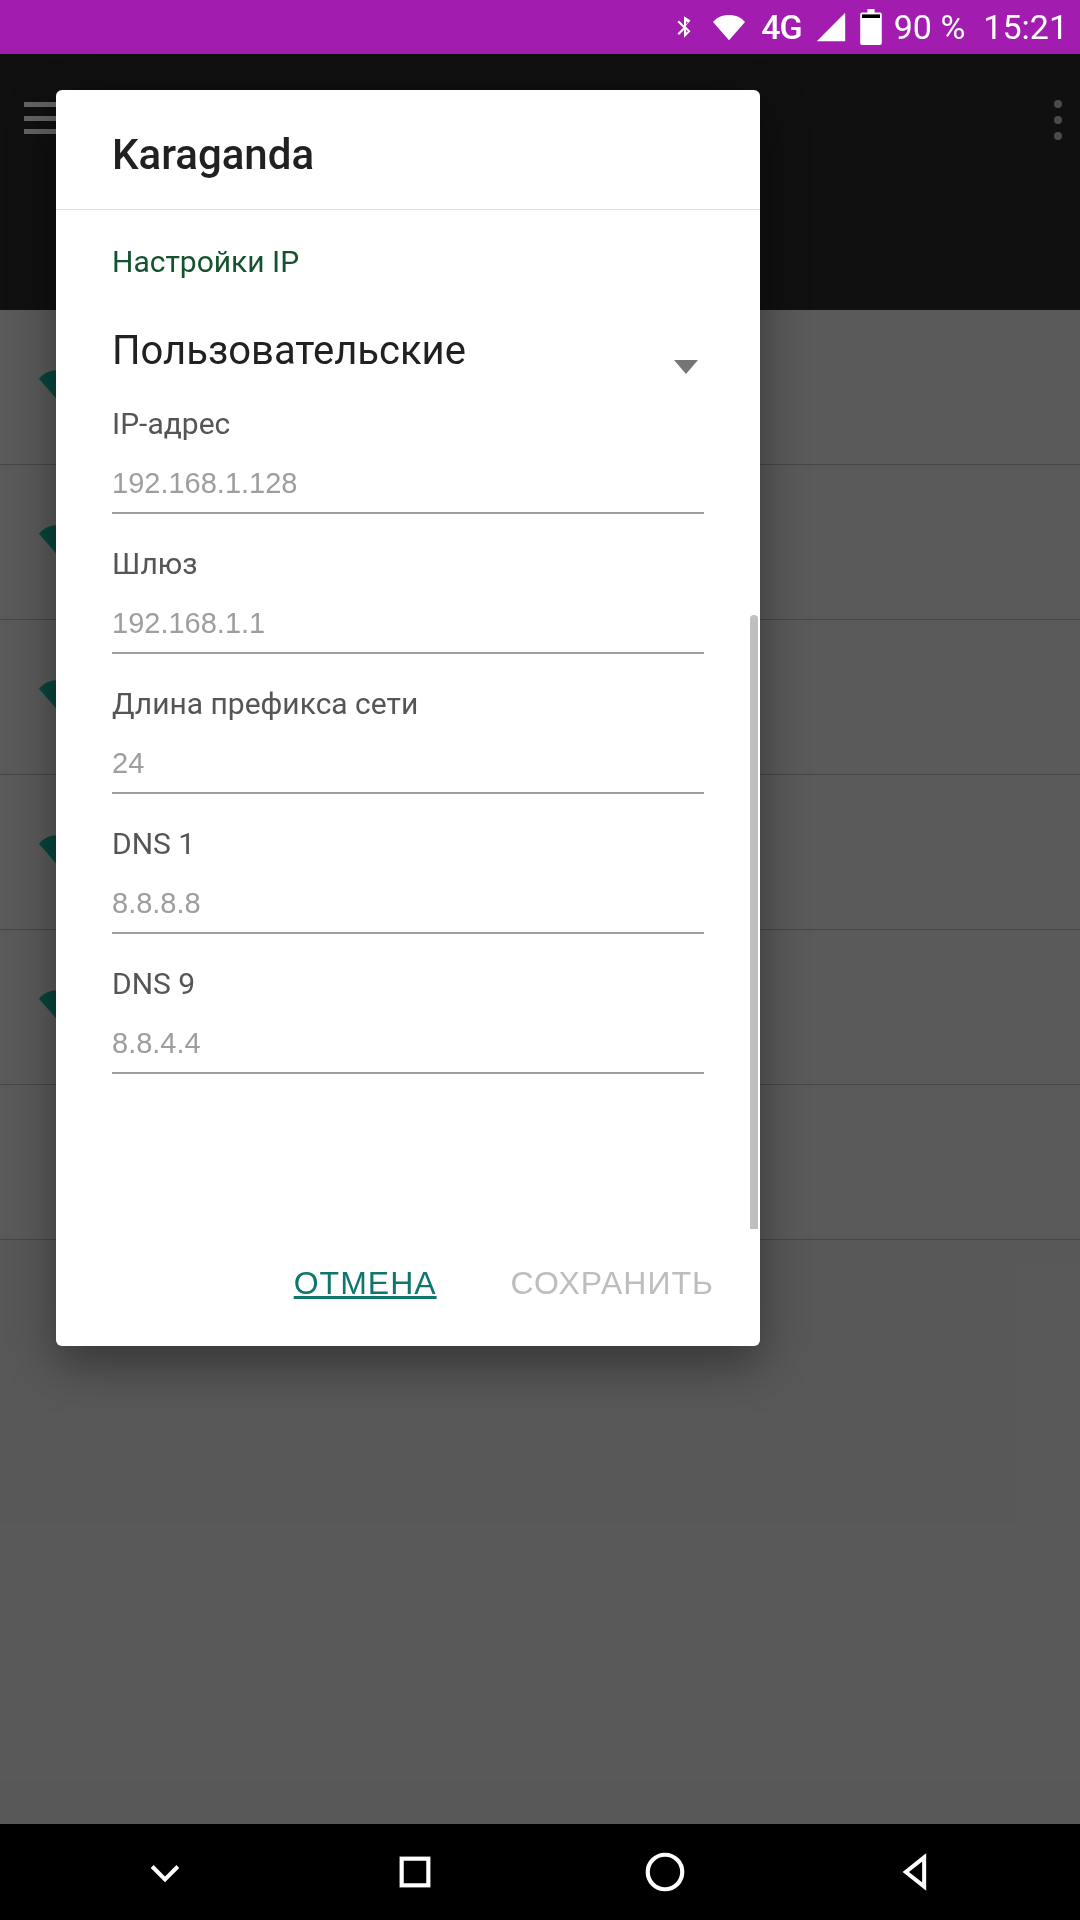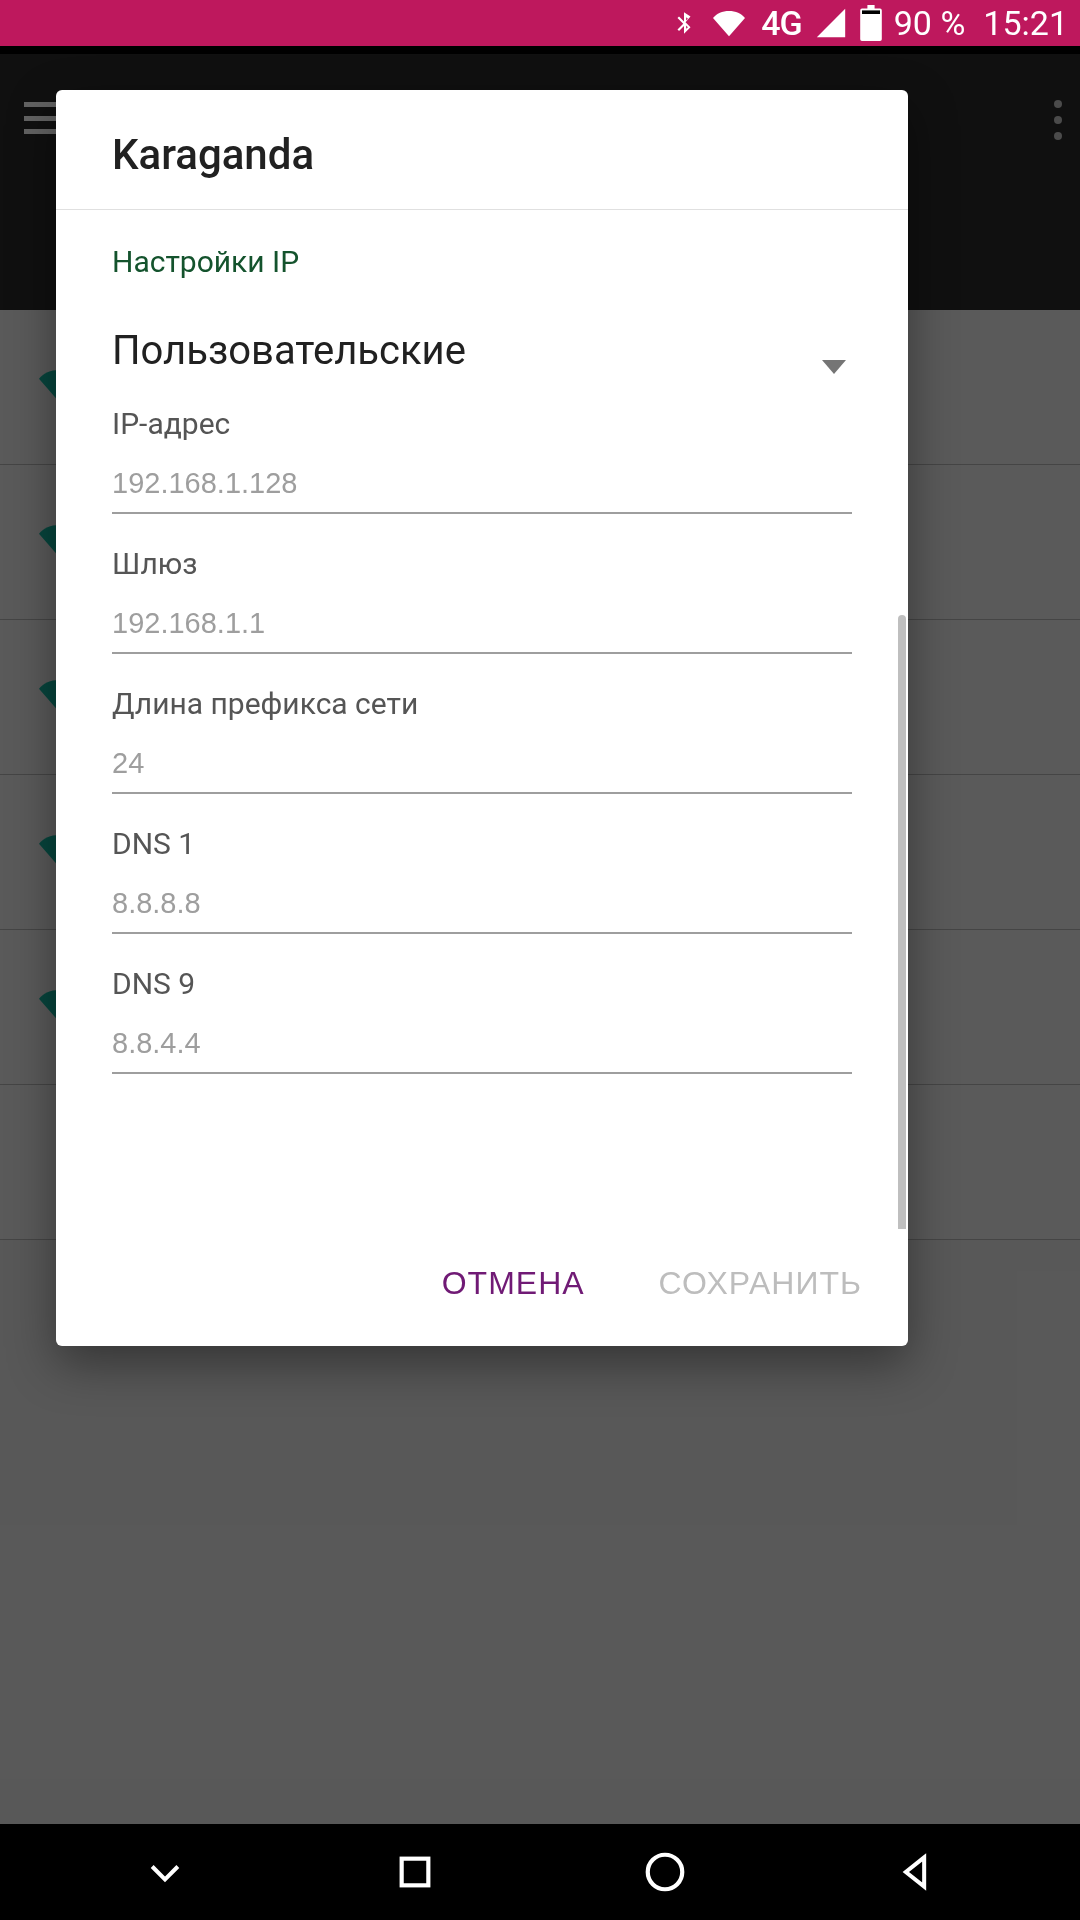--- a/index.html
+++ b/index.html
@@ -1,51 +1,51 @@
 <!DOCTYPE html>
 <html><head>
 <meta charset="utf-8">
 <style>
   * { margin: 0; padding: 0; box-sizing: border-box; }
   html, body { width: 1080px; height: 1920px; font-family: Roboto, "Helvetica Neue", Arial, sans-serif; background: #000; overflow: hidden; }
   
   
-  .status-bar { height: 46px; background: #be185d; color: #fff; display: flex; justify-content: flex-end; align-items: center; padding: 0 12px; gap: 12px; font-size: 34px; }
+  .status-bar { height: 54px; background: #a21caf; color: #fff; display: flex; justify-content: flex-end; align-items: center; padding: 0 12px; gap: 12px; font-size: 34px; }
   .status-bar svg { fill: #fff; }
   .status-icon { display: flex; align-items: center; }
   
   
   .app-bg { position: absolute; top: 54px; left: 0; right: 0; bottom: 96px; background: #1a1a1a; }
   .app-bar { height: 128px; display: flex; align-items: center; padding: 0 24px; color: #eee; }
   .hamburger { width: 40px; height: 32px; display: flex; flex-direction: column; justify-content: space-between; opacity: 0.6; }
   .hamburger div { height: 5px; background: #eee; }
   .overflow { position: absolute; right: 18px; top: 100px; display: flex; flex-direction: column; gap: 8px; opacity: 0.5; }
   .overflow div { width: 8px; height: 8px; border-radius: 50%; background: #ccc; }
   .bg-dark-band { position: absolute; top: 54px; left:0; right:0; height: 256px; background: #141414; }
   .bg-list { position: absolute; top: 310px; left: 0; right: 0; bottom: 96px; background: #888; }
   .bg-row { height: 155px; border-bottom: 1px solid #6a6a6a; background: #8a8a8a; position: relative; }
   .bg-wifi { position: absolute; left: 34px; top: 50%; transform: translateY(-50%); }
   
   
   .scrim { position: absolute; top: 54px; left: 0; right: 0; bottom: 96px; background: rgba(0,0,0,0.35); }
   
   
-  .dialog { position: absolute; top: 90px; left: 56px; width: 852px; height: 1256px; background: #fff; border-radius: 6px; box-shadow: 0 18px 48px rgba(0,0,0,0.4); display: flex; flex-direction: column; }
+  .dialog { position: absolute; top: 90px; left: 56px; width: 704px; height: 1256px; background: #fff; border-radius: 6px; box-shadow: 0 18px 48px rgba(0,0,0,0.4); display: flex; flex-direction: column; }
   .dialog-title { font-size: 42px; font-weight: 500; color: #212121; padding: 40px 56px 30px; }
   .dialog-hr { border: none; border-top: 1px solid #e0e0e0; }
   .dialog-body { flex: 1; overflow: hidden; padding: 0 56px; position: relative; }
   .section-label { font-size: 30px; color: #14532d; margin-top: 34px; }
   .dropdown { display: flex; justify-content: space-between; align-items: flex-end; margin-top: 48px; font-size: 40px; color: #212121; cursor: pointer; }
   .dropdown-caret { width: 0; height: 0; border-left: 12px solid transparent; border-right: 12px solid transparent; border-top: 14px solid #757575; margin-right: 6px; }
   .field-label { font-size: 30px; color: #555; margin-top: 32px; }
   .text-input { width: 100%; border: none; border-bottom: 2px solid #9e9e9e; font-size: 29px; padding: 26px 0 12px; color: #212121; outline: none; background: transparent; }
   .text-input::placeholder { color: #9e9e9e; }
   .dialog-actions { display: flex; justify-content: flex-end; padding: 28px 34px 36px; gap: 50px; }
   .flat-btn { font-size: 32px; font-weight: 500; letter-spacing: 1px; background: none; border: none; cursor: pointer; padding: 8px 12px; }
-  .btn-cancel { color: #701a75; }
+  .btn-cancel { color: #0f766e; text-decoration: underline; }
   .btn-save { color: #bdbdbd; }
   .body-scrollbar { position: absolute; right: 2px; top: 405px; width: 8px; height: 620px; background: rgba(0,0,0,0.25); border-radius: 4px; }
   
   
   .nav-bar { position: absolute; bottom: 0; left: 0; right: 0; height: 96px; background: #000; display: flex; align-items: center; justify-content: space-around; padding: 0 40px; }
   .nav-btn { width: 60px; height: 60px; display: flex; align-items: center; justify-content: center; }
 </style>
 </head>
 <body>
 

